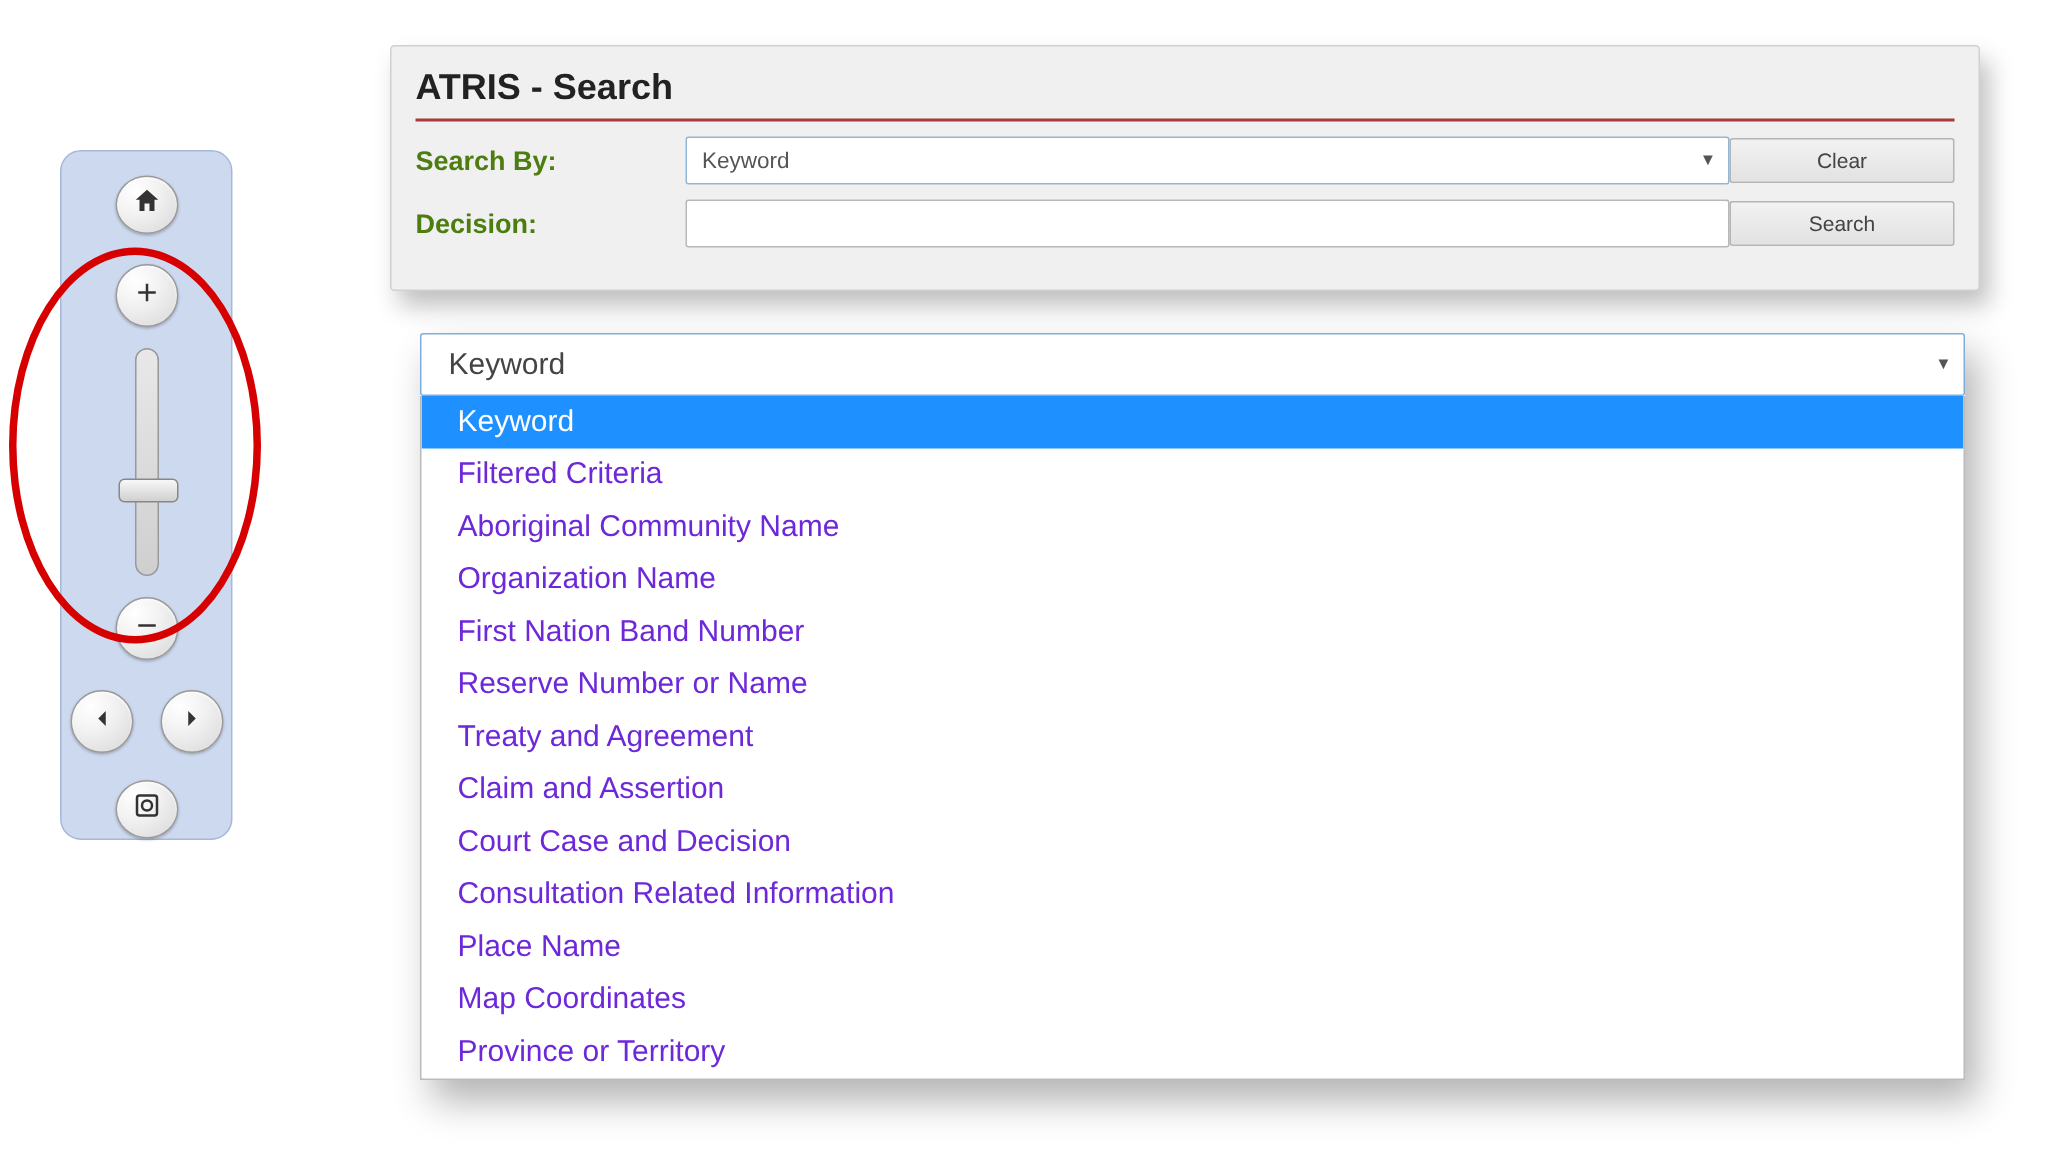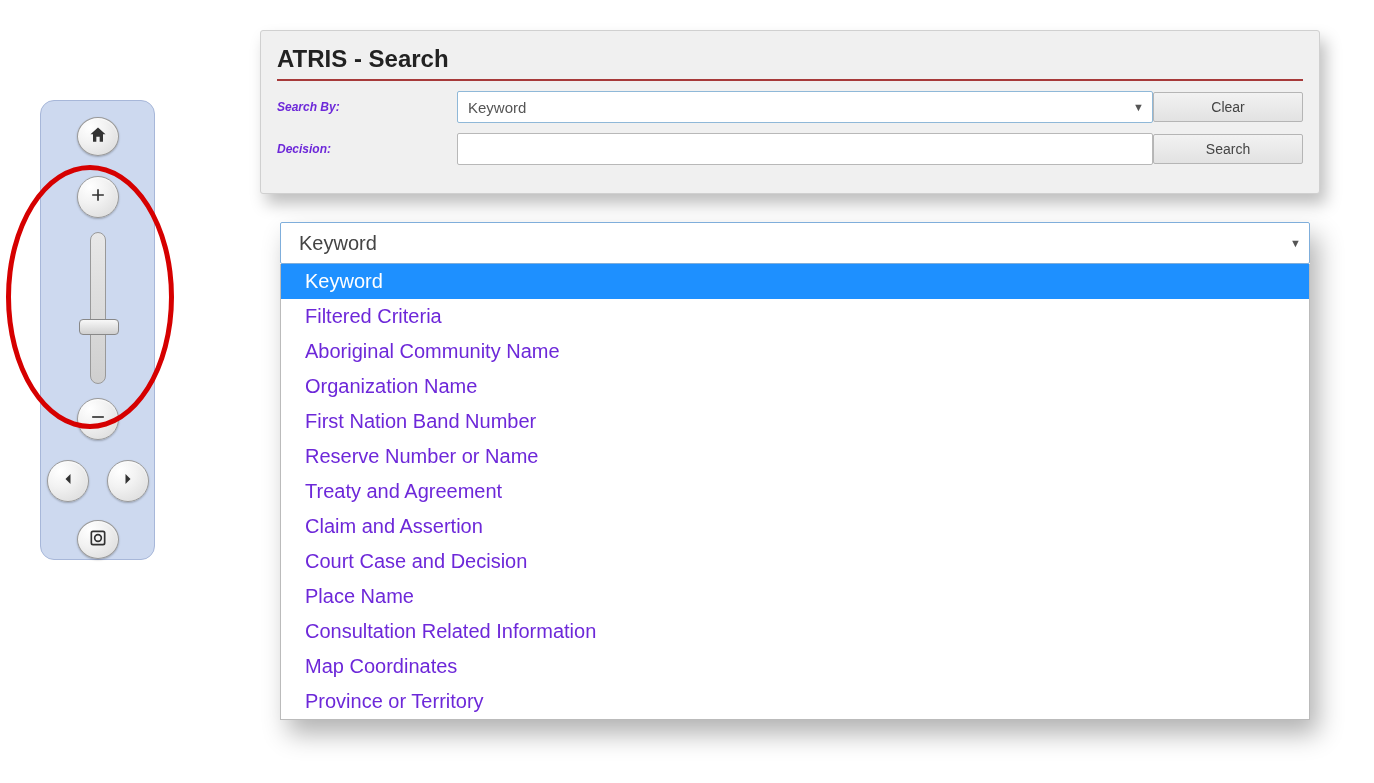--- a/index.html
+++ b/index.html
@@ -116,23 +116,22 @@
   .hr1 { border: none; border-top: 2px solid #a73a3a; margin: 0 0 10px 0; }
 
   .form-row {
     display: flex;
     align-items: center;
     margin-bottom: 10px;
   }
   .form-label {
     width: 180px;
     font-weight: bold;
-    font-size: 12px;
-    color: #6d28d9;
-    font-style: italic;
+    font-size: 18px;
+    color: #4d7c0f;
   }
   .form-select, .form-input {
     flex: 1;
     height: 32px;
     border: 1px solid #b8b8b8;
     border-radius: 2px;
     background: #ffffff;
     font-size: 15px;
     color: #555;
     padding: 0 30px 0 10px;
@@ -306,18 +305,18 @@
 
   <div class="dropdown-item selected">Keyword</div>
       <div class="dropdown-item">Filtered Criteria</div>
       <div class="dropdown-item">Aboriginal Community Name</div>
       <div class="dropdown-item">Organization Name</div>
       <div class="dropdown-item">First Nation Band Number</div>
       <div class="dropdown-item">Reserve Number or Name</div>
       <div class="dropdown-item">Treaty and Agreement</div>
       <div class="dropdown-item">Claim and Assertion</div>
       <div class="dropdown-item">Court Case and Decision</div>
+      <div class="dropdown-item">Consultation Related Information</div>
       <div class="dropdown-item">Place Name</div>
-      <div class="dropdown-item">Consultation Related Information</div>
       <div class="dropdown-item">Map Coordinates</div>
       <div class="dropdown-item">Province or Territory</div>
     </div>
 </div>
 
 </body></html>

